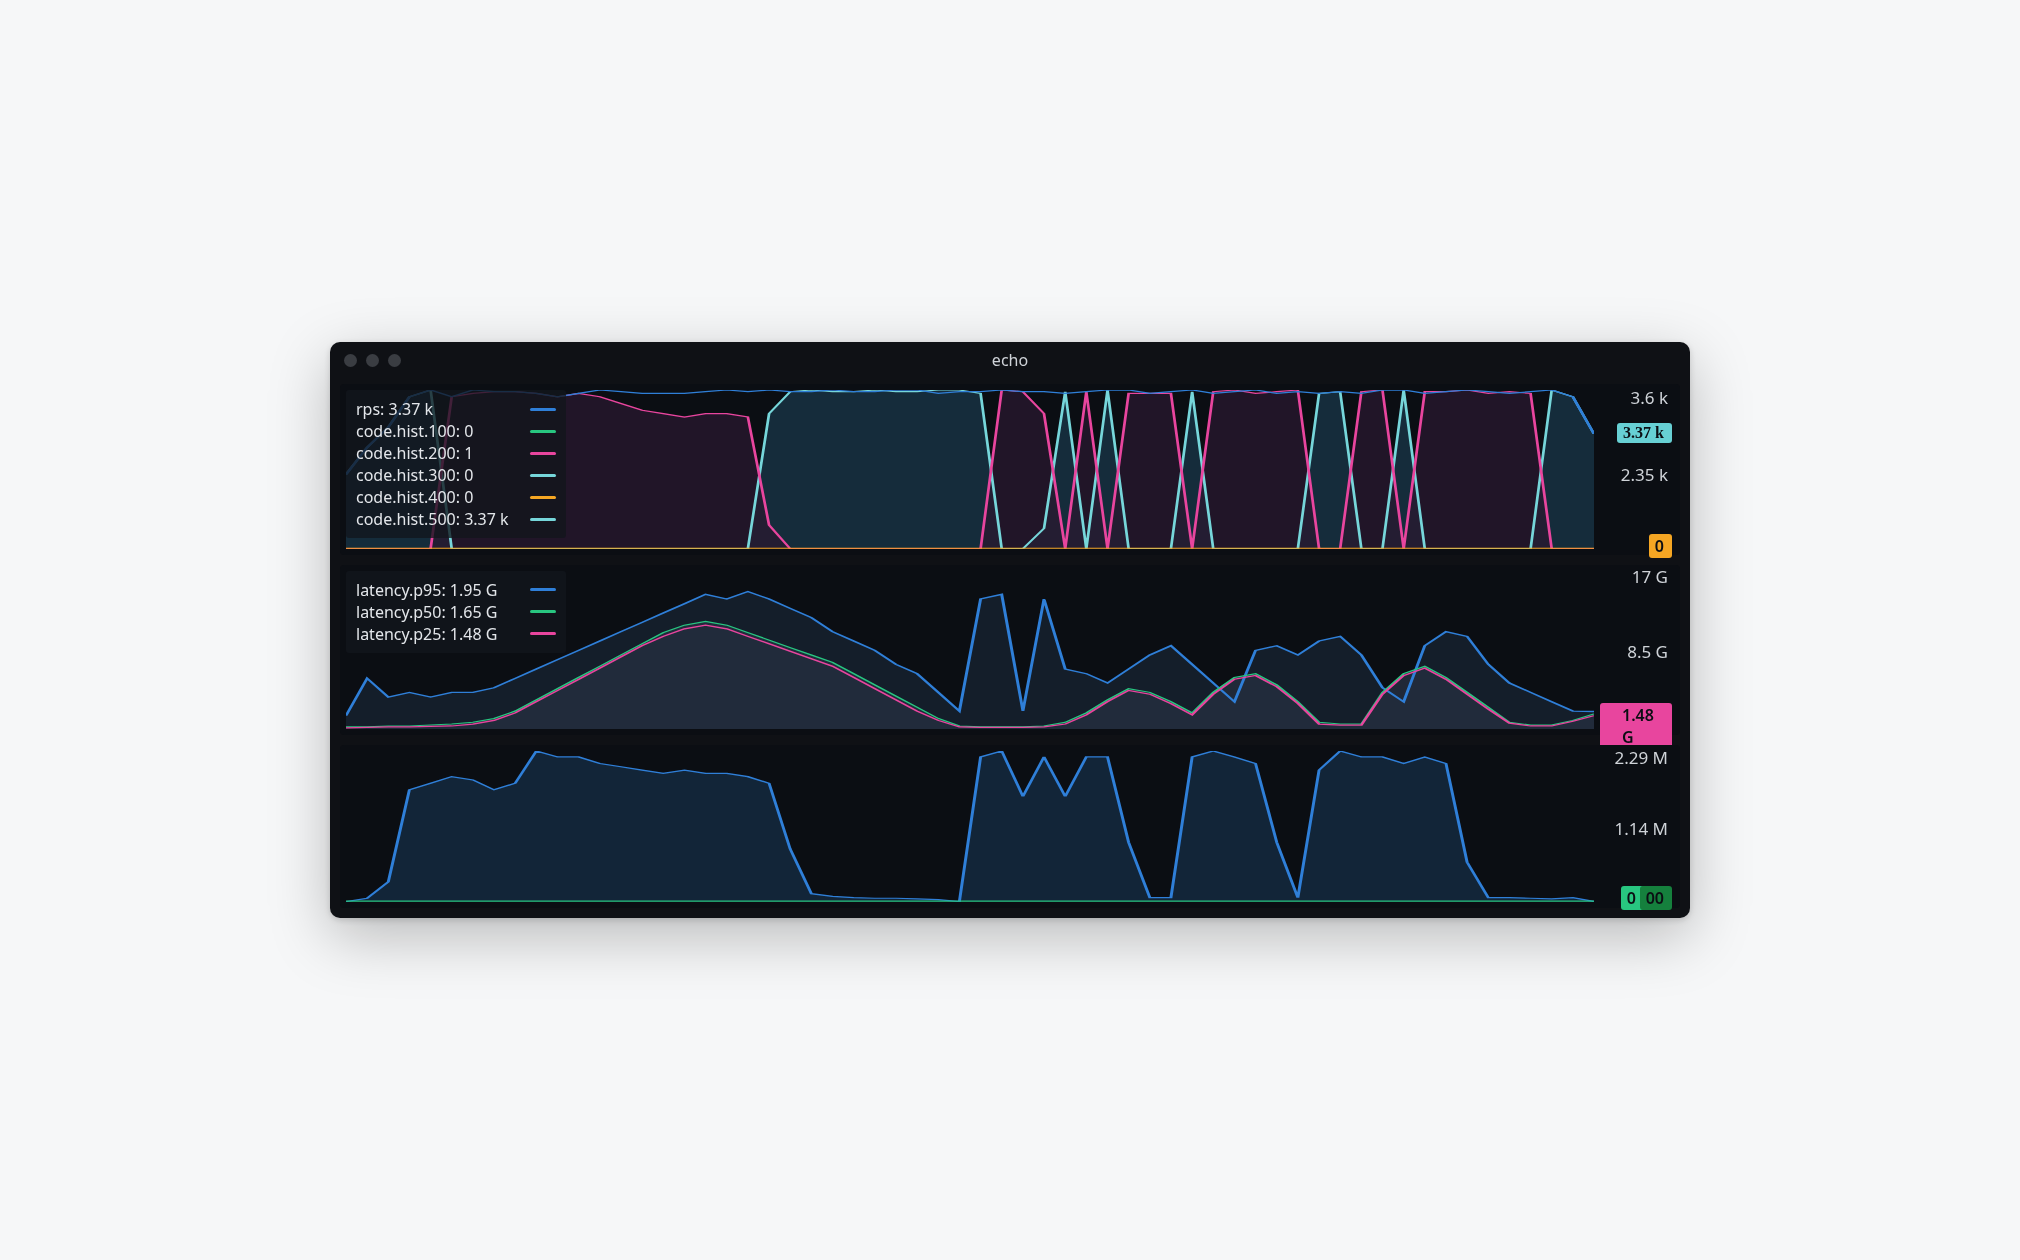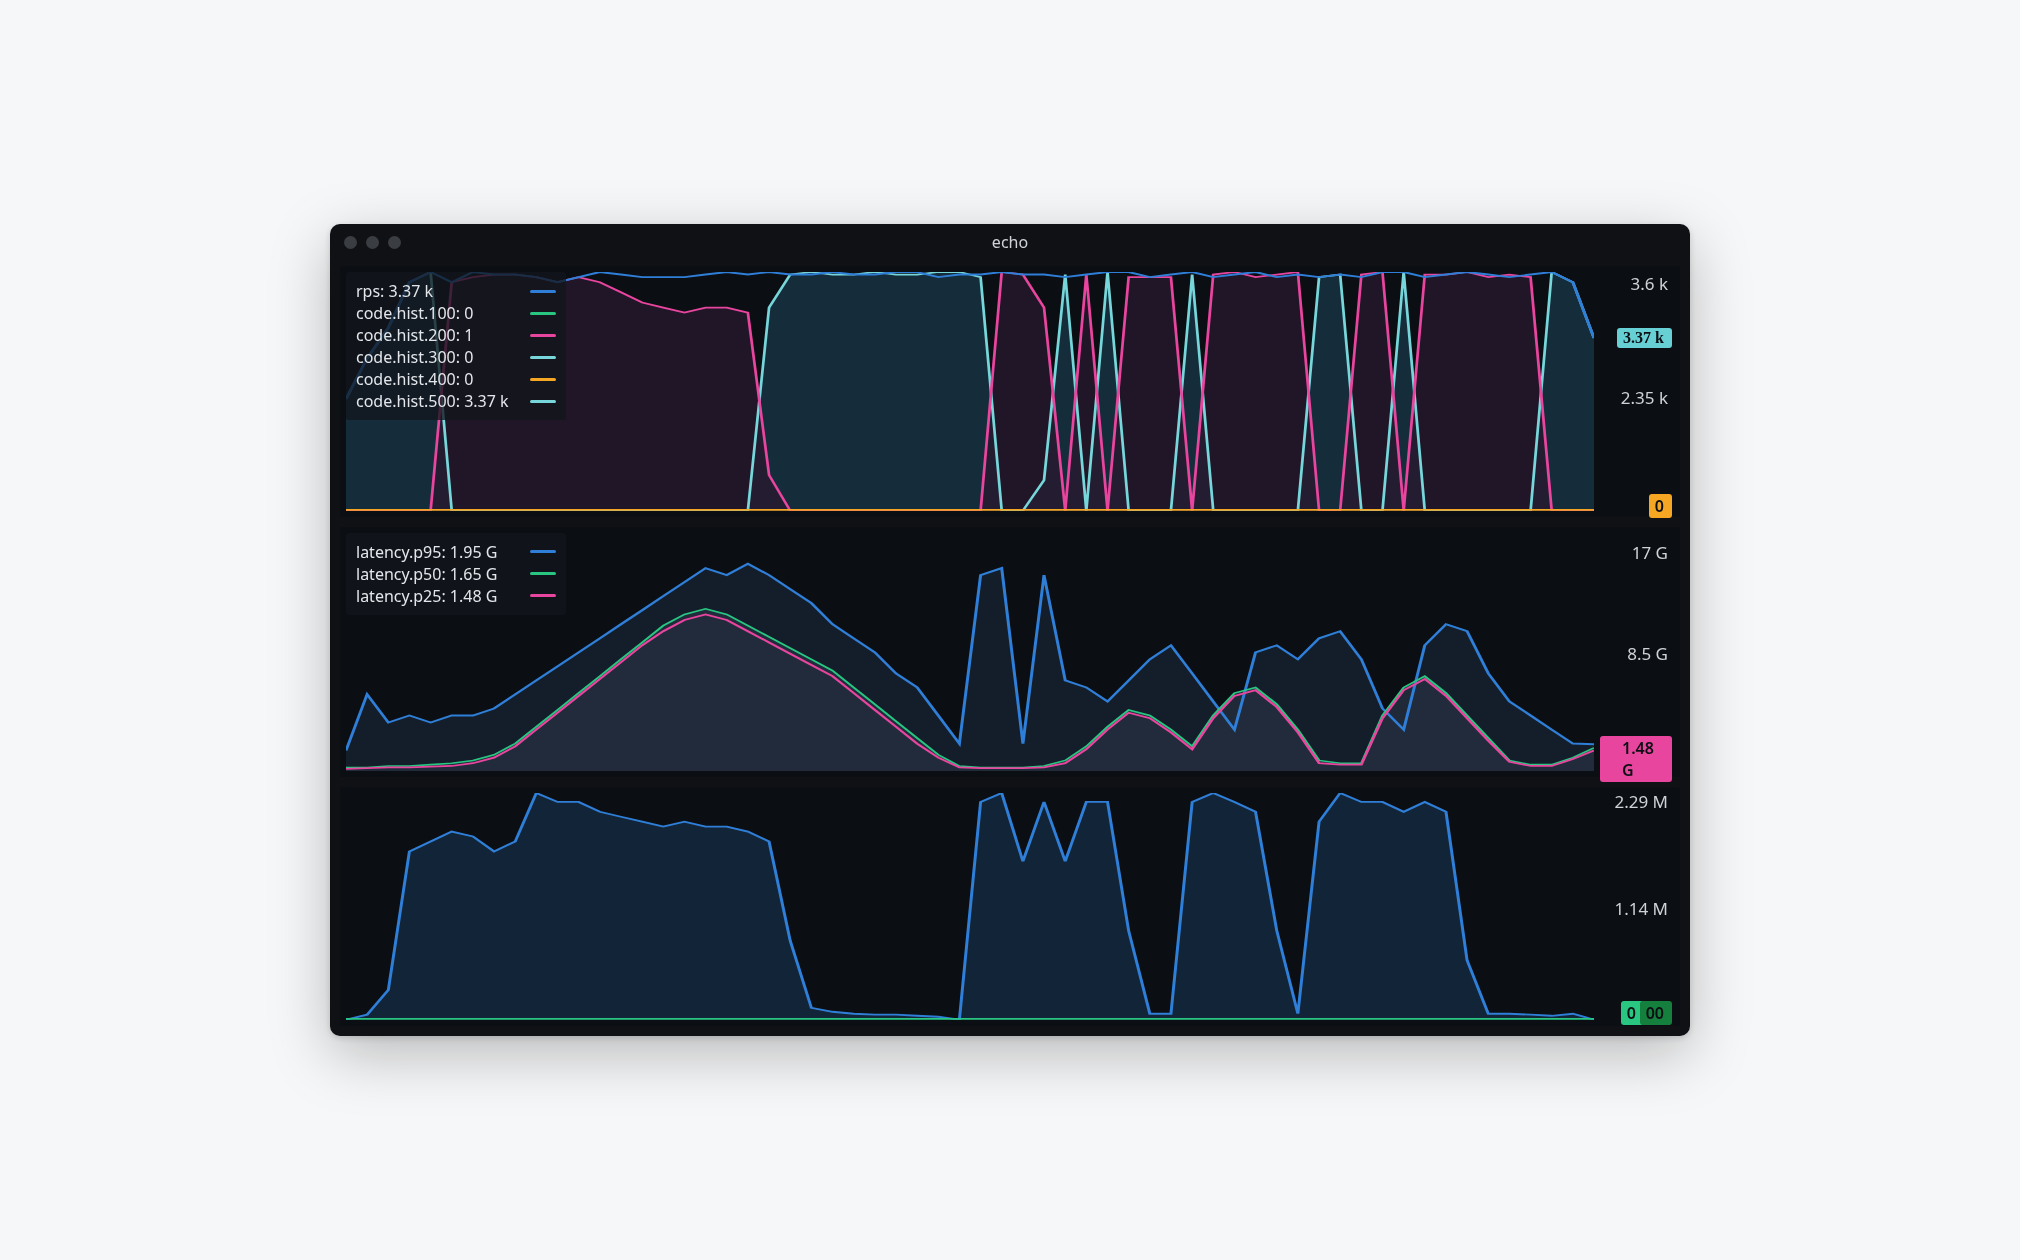--- a/index.html
+++ b/index.html
@@ -17,21 +17,21 @@
     --latfill:#263043;
     --badge-cyan:#67d0d4;
     --badge-orange:#f5a623;
     --badge-pink:#e8459e;
     --badge-blue:#2f7fd8;
     --badge-green:#28c680;
   }
   html,body{margin:0;padding:0;background:var(--bg);font-family:ui-sans-serif,system-ui,-apple-system,"Helvetica Neue",Arial;}
   .stage{width:2020px;height:1260px;display:flex;align-items:center;justify-content:center;}
   .window{
-    width:1360px;height:812px;background:var(--panel);border-radius:10px;position:relative;
+    width:1360px;height:576px;background:var(--panel);border-radius:10px;position:relative;
     box-shadow:0 18px 60px rgba(0,0,0,.25),0 2px 6px rgba(0,0,0,.15);
     color:var(--text);overflow:hidden;
   }
   .titlebar{height:36px;display:flex;align-items:center;position:relative;}
   .dots{display:flex;gap:9px;margin-left:14px;}
   .dot{width:13px;height:13px;border-radius:50%;background:#3a3d42;}
   .title{position:absolute;left:0;right:0;text-align:center;font-size:16px;color:#cfd3d8;}
   .charts{position:absolute;left:0;right:0;top:36px;bottom:0;display:flex;flex-direction:column;padding:6px 10px 10px 10px;gap:10px;}
   .chart{position:relative;background:#0b0e13;border-radius:4px;}
   .chart.c1{flex:1.05;}
@@ -120,21 +120,21 @@
         <div class="plot">
           <svg viewBox="0 0 1000 300" preserveAspectRatio="none" id="svg-latency">
               <path d="M0.0 273.5 L16.9 202.9 L33.9 238.2 L50.8 229.4 L67.8 238.2 L84.7 229.4 L101.7 229.4 L118.6 220.6 L135.6 202.9 L152.5 185.3 L169.5 167.6 L186.4 150.0 L203.4 132.4 L220.3 114.7 L237.3 97.1 L254.2 79.4 L271.2 61.8 L288.1 44.1 L305.1 52.9 L322.0 38.8 L339.0 52.9 L355.9 70.6 L372.9 88.2 L389.8 114.7 L406.8 132.4 L423.7 150.0 L440.7 176.5 L457.6 194.1 L474.6 229.4 L491.5 264.7 L508.5 52.9 L525.4 44.1 L542.4 264.7 L559.3 52.9 L576.3 185.3 L593.2 194.1 L610.2 211.8 L627.1 185.3 L644.1 158.8 L661.0 141.2 L678.0 176.5 L694.9 211.8 L711.9 247.1 L728.8 150.0 L745.8 141.2 L762.7 158.8 L779.7 132.4 L796.6 123.5 L813.6 158.8 L830.5 220.6 L847.5 247.1 L864.4 141.2 L881.4 114.7 L898.3 123.5 L915.3 176.5 L932.2 211.8 L949.2 229.4 L966.1 247.1 L983.1 264.7 L1000.0 265.6 L 1000 300 L 0 300 Z" fill="#15202e" opacity="0.9"></path>
               <path d="M0.0 294.7 L16.9 294.7 L33.9 292.9 L50.8 292.9 L67.8 291.2 L84.7 289.4 L101.7 285.9 L118.6 278.8 L135.6 264.7 L152.5 243.5 L169.5 222.4 L186.4 201.2 L203.4 180.0 L220.3 158.8 L237.3 137.6 L254.2 116.5 L271.2 102.4 L288.1 95.3 L305.1 102.4 L322.0 116.5 L339.0 130.6 L355.9 144.7 L372.9 158.8 L389.8 172.9 L406.8 194.1 L423.7 215.3 L440.7 236.5 L457.6 257.6 L474.6 278.8 L491.5 292.9 L508.5 294.7 L525.4 294.7 L542.4 294.7 L559.3 292.9 L576.3 285.9 L593.2 268.2 L610.2 243.5 L627.1 222.4 L644.1 229.4 L661.0 247.1 L678.0 268.2 L694.9 229.4 L711.9 201.2 L728.8 194.1 L745.8 215.3 L762.7 247.1 L779.7 285.9 L796.6 289.4 L813.6 289.4 L830.5 229.4 L847.5 194.1 L864.4 180.0 L881.4 201.2 L898.3 229.4 L915.3 257.6 L932.2 285.9 L949.2 291.2 L966.1 291.2 L983.1 282.4 L1000.0 270.0 L 1000 300 L 0 300 Z" fill="#222c3d" opacity="0.9"></path>
               <path d="M0.0 273.5 L16.9 202.9 L33.9 238.2 L50.8 229.4 L67.8 238.2 L84.7 229.4 L101.7 229.4 L118.6 220.6 L135.6 202.9 L152.5 185.3 L169.5 167.6 L186.4 150.0 L203.4 132.4 L220.3 114.7 L237.3 97.1 L254.2 79.4 L271.2 61.8 L288.1 44.1 L305.1 52.9 L322.0 38.8 L339.0 52.9 L355.9 70.6 L372.9 88.2 L389.8 114.7 L406.8 132.4 L423.7 150.0 L440.7 176.5 L457.6 194.1 L474.6 229.4 L491.5 264.7 L508.5 52.9 L525.4 44.1 L542.4 264.7 L559.3 52.9 L576.3 185.3 L593.2 194.1 L610.2 211.8 L627.1 185.3 L644.1 158.8 L661.0 141.2 L678.0 176.5 L694.9 211.8 L711.9 247.1 L728.8 150.0 L745.8 141.2 L762.7 158.8 L779.7 132.4 L796.6 123.5 L813.6 158.8 L830.5 220.6 L847.5 247.1 L864.4 141.2 L881.4 114.7 L898.3 123.5 L915.3 176.5 L932.2 211.8 L949.2 229.4 L966.1 247.1 L983.1 264.7 L1000.0 265.6 " fill="none" stroke="var(--blue)" stroke-width="2.4"></path>
               <path d="M0.0 294.7 L16.9 294.7 L33.9 292.9 L50.8 292.9 L67.8 291.2 L84.7 289.4 L101.7 285.9 L118.6 278.8 L135.6 264.7 L152.5 243.5 L169.5 222.4 L186.4 201.2 L203.4 180.0 L220.3 158.8 L237.3 137.6 L254.2 116.5 L271.2 102.4 L288.1 95.3 L305.1 102.4 L322.0 116.5 L339.0 130.6 L355.9 144.7 L372.9 158.8 L389.8 172.9 L406.8 194.1 L423.7 215.3 L440.7 236.5 L457.6 257.6 L474.6 278.8 L491.5 292.9 L508.5 294.7 L525.4 294.7 L542.4 294.7 L559.3 292.9 L576.3 285.9 L593.2 268.2 L610.2 243.5 L627.1 222.4 L644.1 229.4 L661.0 247.1 L678.0 268.2 L694.9 229.4 L711.9 201.2 L728.8 194.1 L745.8 215.3 L762.7 247.1 L779.7 285.9 L796.6 289.4 L813.6 289.4 L830.5 229.4 L847.5 194.1 L864.4 180.0 L881.4 201.2 L898.3 229.4 L915.3 257.6 L932.2 285.9 L949.2 291.2 L966.1 291.2 L983.1 282.4 L1000.0 270.0 " fill="none" stroke="var(--green)" stroke-width="2"></path>
               <path d="M0.0 296.5 L16.9 295.6 L33.9 294.7 L50.8 294.7 L67.8 293.8 L84.7 292.9 L101.7 289.4 L118.6 282.4 L135.6 268.2 L152.5 247.1 L169.5 225.9 L186.4 204.7 L203.4 183.5 L220.3 162.4 L237.3 141.2 L254.2 123.5 L271.2 109.4 L288.1 102.4 L305.1 109.4 L322.0 123.5 L339.0 137.6 L355.9 151.8 L372.9 165.9 L389.8 180.0 L406.8 201.2 L423.7 222.4 L440.7 243.5 L457.6 264.7 L474.6 282.4 L491.5 294.7 L508.5 295.6 L525.4 295.6 L542.4 295.6 L559.3 294.7 L576.3 289.4 L593.2 271.8 L610.2 247.1 L627.1 225.9 L644.1 232.9 L661.0 250.6 L678.0 271.8 L694.9 232.9 L711.9 204.7 L728.8 197.6 L745.8 218.8 L762.7 250.6 L779.7 289.4 L796.6 291.2 L813.6 291.2 L830.5 232.9 L847.5 197.6 L864.4 183.5 L881.4 204.7 L898.3 232.9 L915.3 261.2 L932.2 287.6 L949.2 292.9 L966.1 292.9 L983.1 284.1 L1000.0 273.5 " fill="none" stroke="var(--pink)" stroke-width="2.2"></path>
             </svg>
         </div>
         <div class="axis" id="axis-latency">
-            <div class="tick" style="top: calc(3% - 10px); margin-top: 11px;">17 G</div>
+            <div class="tick" style="top: calc(3% - 10px);">17 G</div>
             <div class="tick" style="top: calc(50% - 10px);">8.5 G</div>
             <div class="tick" style="top: calc(97.5% - 10px);">0</div>
             <div class="badge" style="background: rgb(232, 69, 158); top: calc(90% - 11px); padding-left: 22px;">1.48 G</div>
           </div>
         <div class="legend" id="legend-latency">
             <div class="row">
               <span class="label">latency.p95: 1.95 G</span>
               <span class="grow"></span>
               <span class="swatch" style="background: rgb(47, 127, 216);"></span>
             </div>

